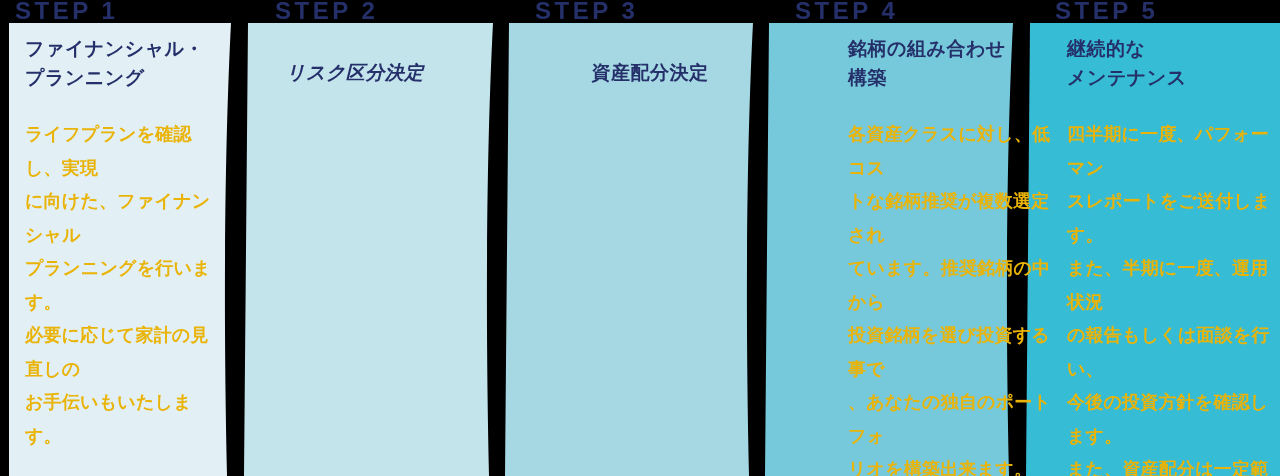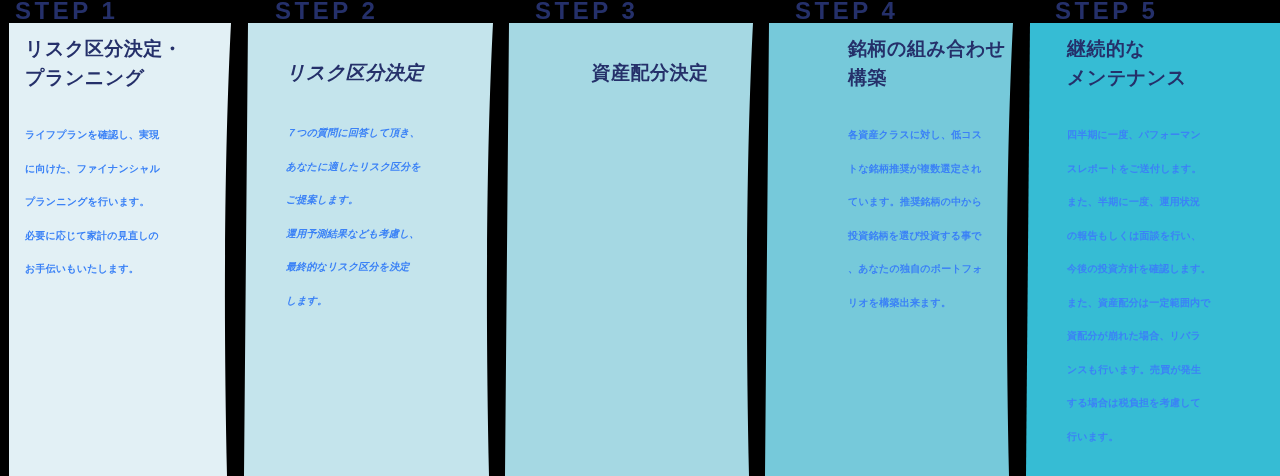--- a/index.html
+++ b/index.html
@@ -44,23 +44,23 @@
   .panel-heading {
     font-size: 19px;
     font-weight: 700;
     color: #25306a;
     line-height: 29px;
     letter-spacing: 0.5px;
     white-space: pre-line;
     margin: 0;
   }
   .panel-body {
-    font-size: 10px;
+    font-size: 18px;
     font-weight: 600;
-    color: #3b82f6;
+    color: #eab308;
     line-height: 33.5px;
     letter-spacing: 0.2px;
     white-space: pre-line;
     margin: 0;
   }
 </style>
 </head>
 <body>
 
 <div id="stage" style="background: rgb(0, 0, 0); margin-left: 9px;">
@@ -73,37 +73,31 @@
     <path d="M1021,23 L1280,23 L1280,476 L1017,476 Z" fill="#36bcd4"></path>
   </svg>
 
   <div class="step-label" style="left:6px;">STEP 1</div>
   <div class="step-label" style="left:266px;">STEP 2</div>
   <div class="step-label" style="left:526px;">STEP 3</div>
   <div class="step-label" style="left:786px;">STEP 4</div>
   <div class="step-label" style="left:1046px;">STEP 5</div>
 
   <div class="panel-text" style="left:16px; top:34px; width:200px;">
-    <h3 class="panel-heading">リスク区分決定・
+    <h3 class="panel-heading">ファイナンシャル・
 プランニング</h3>
     <p class="panel-body" style="margin-top:26px;">ライフプランを確認し、実現
 に向けた、ファイナンシャル
 プランニングを行います。
 必要に応じて家計の見直しの
 お手伝いもいたします。</p>
   </div>
 
   <div class="panel-text" style="left:277px; top:58px; width:205px;font-style:italic;">
     <h3 class="panel-heading">リスク区分決定</h3>
-    <p class="panel-body" style="margin-top:29px;">７つの質問に回答して頂き、
-あなたに適したリスク区分を
-ご提案します。
-運用予測結果なども考慮し、
-最終的なリスク区分を決定
-します。</p>
   </div>
 
   <div class="panel-text" style="left:537px; top:58px; width:208px;text-align:center;">
     <h3 class="panel-heading">資産配分決定</h3>
   </div>
 
   <div class="panel-text" style="left:839px; top:34px; width:208px;">
     <h3 class="panel-heading">銘柄の組み合わせ
 構築</h3>
     <p class="panel-body" style="margin-top:26px;">各資産クラスに対し、低コス

